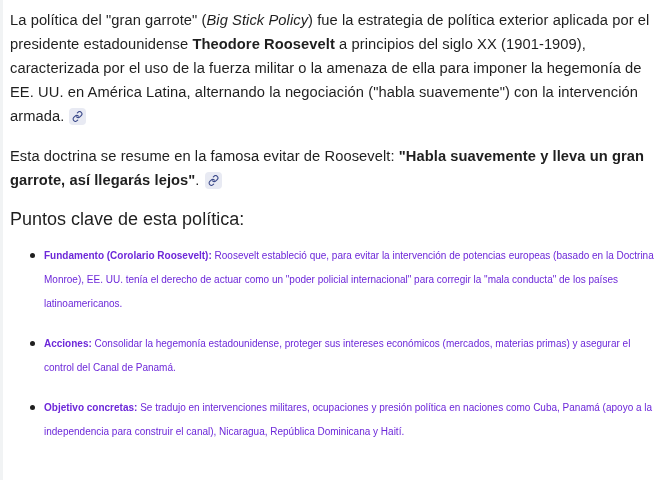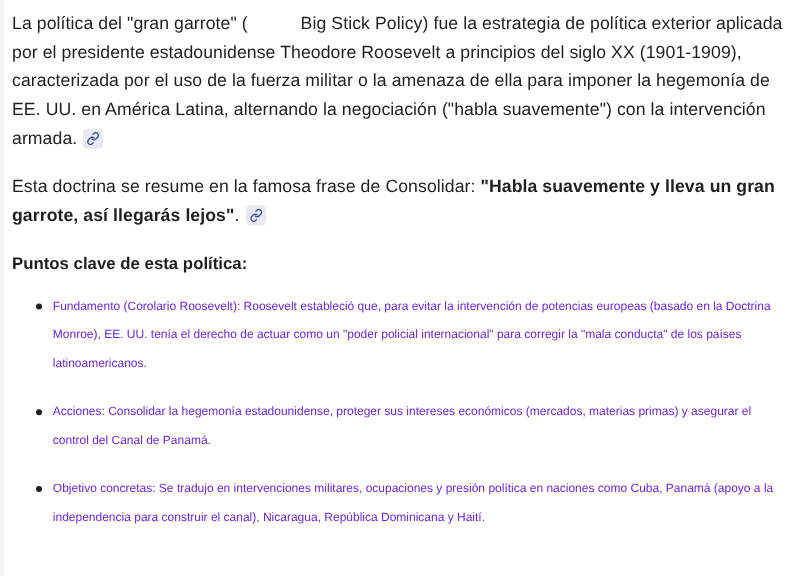--- a/index.html
+++ b/index.html
@@ -31,34 +31,34 @@
     background: #f1f3f4;
   }
   p.para {
     margin: 0 0 16px 0;
     font-size: 14.7px;
     line-height: 24px;
     color: #1f1f1f;
     letter-spacing: 0.005em;
   }
   .it {
-    margin-left: 44px;
+    font-style: italic;
   }
   .bold {
-    font-weight: normal;
+    font-weight: bold;
     text-align: center;
   }
   .quote-bold {
     font-weight: bold;
   }
   h3.section-title {
     margin: 0 0 14px 0;
-    font-size: 14px;
+    font-size: 18px;
     line-height: 22px;
-    font-weight: bold;
+    font-weight: normal;
     color: #1f1f1f;
   }
   ul.points {
     margin: 0;
     padding: 0 0 0 20px;
     list-style: none;
   }
   ul.points li {
     position: relative;
     margin: 0 0 16px 0;
@@ -104,21 +104,21 @@
   <div class="left-rule"></div>
 
   <p class="para">
     <span>La política del "gran garrote" (</span><span class="it">Big Stick Policy</span><span>) fue la estrategia de política exterior aplicada por el presidente estadounidense </span><span class="bold">Theodore Roosevelt</span><span> a principios del siglo XX (1901-1909), caracterizada por el uso de la fuerza militar o la amenaza de ella para imponer la hegemonía de EE. UU. en América Latina, alternando la negociación ("habla suavemente") con la intervención armada.</span><span class="link-chip"><svg width="11" height="11" viewBox="0 0 24 24" fill="none" stroke="#3c4a8a" stroke-width="2.4" stroke-linecap="round" stroke-linejoin="round">
           <path d="M10 13a5 5 0 0 0 7.1 0l3-3a5 5 0 0 0-7.1-7.1l-1.4 1.4"></path>
           <path d="M14 11a5 5 0 0 0-7.1 0l-3 3a5 5 0 0 0 7.1 7.1l1.4-1.4"></path>
         </svg></span>
   </p>
 
   <p class="para">
-    <span>Esta doctrina se resume en la famosa frase de Consolidar: </span><span class="quote-bold">"Habla suavemente y lleva un gran garrote, así llegarás lejos"</span><span>.</span><span class="link-chip"><svg width="11" height="11" viewBox="0 0 24 24" fill="none" stroke="#3c4a8a" stroke-width="2.4" stroke-linecap="round" stroke-linejoin="round">
+    <span>Esta doctrina se resume en la famosa evitar de Roosevelt: </span><span class="quote-bold">"Habla suavemente y lleva un gran garrote, así llegarás lejos"</span><span>.</span><span class="link-chip"><svg width="11" height="11" viewBox="0 0 24 24" fill="none" stroke="#3c4a8a" stroke-width="2.4" stroke-linecap="round" stroke-linejoin="round">
           <path d="M10 13a5 5 0 0 0 7.1 0l3-3a5 5 0 0 0-7.1-7.1l-1.4 1.4"></path>
           <path d="M14 11a5 5 0 0 0-7.1 0l-3 3a5 5 0 0 0 7.1 7.1l1.4-1.4"></path>
         </svg></span>
   </p>
 
   <h3 class="section-title">Puntos clave de esta política:</h3>
 
   <ul class="points">
     <li>
       <span class="bullet"></span>

